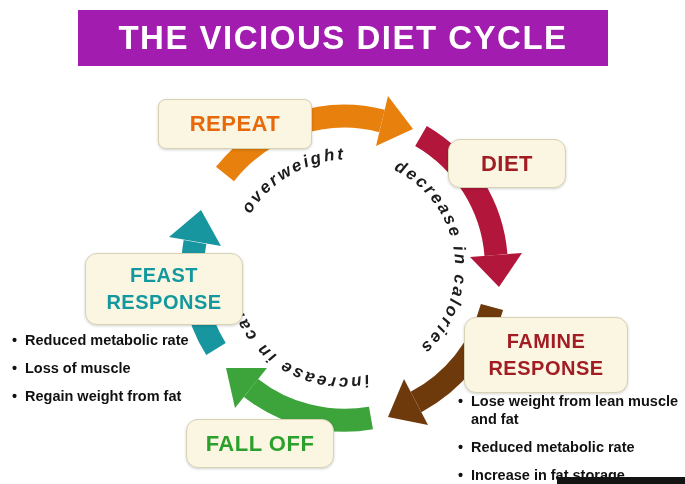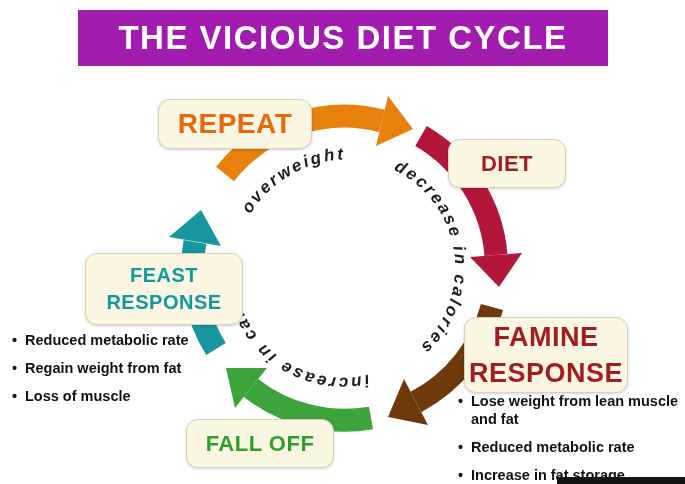--- a/index.html
+++ b/index.html
@@ -15,23 +15,23 @@
   }
   .cycle-svg{position:absolute;left:0;top:0;z-index:1;}
   .curved{font-family:"Liberation Sans",sans-serif;font-weight:bold;font-style:italic;
     font-size:17px;letter-spacing:2.5px;fill:#1C1C1C;}
   .stage-box{
     position:absolute;background:#FAF6E2;border:1px solid #D8D2B4;border-radius:12px;
     display:flex;align-items:center;justify-content:center;text-align:center;
     font-weight:bold;letter-spacing:0.5px;z-index:3;
     box-shadow:0 1px 3px rgba(0,0,0,0.18);
   }
-  .box-repeat{left:158px;top:99px;width:152px;height:48px;color:#E8690B;font-size:28px;}
+  .box-repeat{left:158px;top:99px;width:152px;height:48px;color:#E8690B;font-size:22px;border-radius:8px;}
   .box-diet{left:448px;top:139px;width:116px;height:47px;color:#A11D23;font-size:22px;}
-  .box-famine{left:464px;top:317px;width:162px;height:74px;color:#A11D23;font-size:27px;line-height:1.35;}
+  .box-famine{left:464px;top:317px;width:162px;height:74px;color:#A11D23;font-size:20px;line-height:1.35;}
   .box-falloff{left:186px;top:419px;width:146px;height:47px;color:#2CA02C;font-size:22px;}
   .box-feast{left:62px;top:253px;width:156px;height:70px;color:#12989E;font-size:20px;line-height:1.35;margin-left:23px;}
   .effects{
     position:absolute;z-index:3;list-style:none;margin:4px;padding:0;
     font-weight:bold;font-size:14.5px;color:#111111;
   }
   .effects li{position:relative;padding-left:15px;margin-bottom:10px;line-height:1.25;}
   .effects li::before{content:"\2022";position:absolute;left:2px;}
   .effects-feast{left:6px;top:327px;width:200px;}
   .effects-famine{left:452px;top:388px;width:230px;}
@@ -97,22 +97,22 @@
   </div>
   <div class="stage-box box-falloff">
     <span>FALL OFF</span>
   </div>
   <div class="stage-box box-feast">
     <span>FEAST RESPONSE</span>
   </div>
 
   <ul class="effects effects-feast">
     <li>Reduced metabolic rate</li>
+    <li>Loss of muscle</li>
     <li>Regain weight from fat</li>
-    <li>Loss of muscle</li>
   </ul>
   <ul class="effects effects-famine">
     <li>Lose weight from lean muscle and fat</li>
     <li>Reduced metabolic rate</li>
     <li>Increase in fat storage</li>
   </ul>
 
   <div class="crop-bar"></div>
 </div>
 

